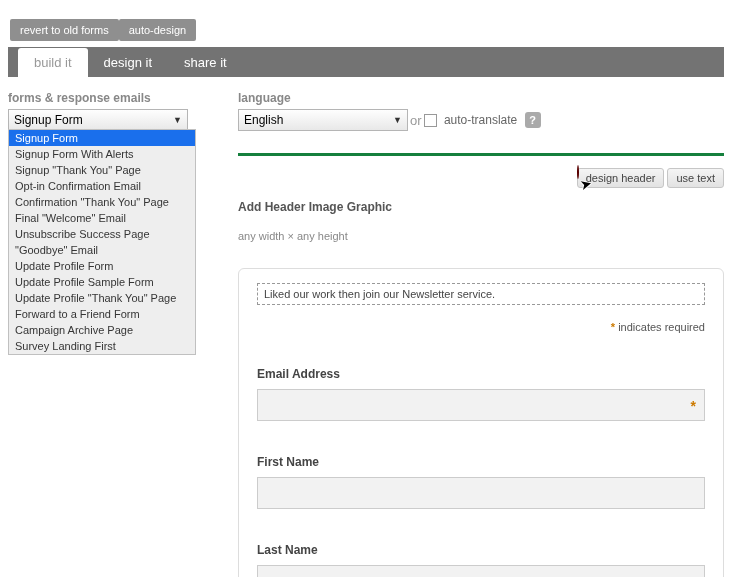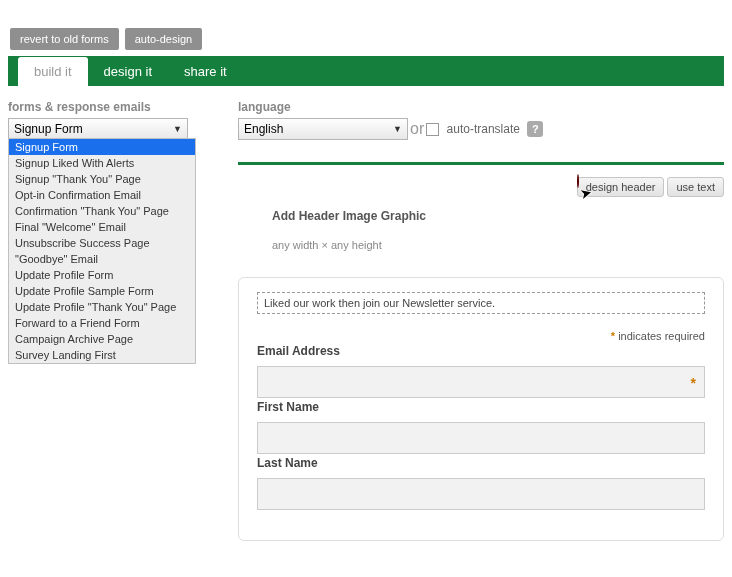--- a/index.html
+++ b/index.html
@@ -6,32 +6,32 @@
   body {
     margin: 0;
     padding: 8px;
     font-family: Arial, Helvetica, sans-serif;
     font-size: 12px;
     background: #fff;
     width: 732px;
     height: 577px;
     overflow: hidden;
   }
-  .top-buttons { display: flex; gap: 6px; margin: 20px 2px 6px 2px; }
+  .top-buttons { display: flex; gap: 0; margin: 11px 2px 6px 2px; }
   .btn-gray {
     background: #8f8f8f;
     color: #fff;
     border: none;
     padding: 5px 10px;
     font-size: 11px;
     border-radius: 2px;
     cursor: pointer;
   }
   .tab-bar {
-    background: #15803d;
+    background: #737373;
     display: flex;
     align-items: flex-end;
     height: 30px;
     padding-left: 10px;
     margin-bottom: 14px;
   }
   .tab {
     padding: 7px 16px;
     font-size: 13px;
     color: #fff;
@@ -54,21 +54,21 @@
     border: 1px solid #b5b5b5;
     display: flex;
     align-items: center;
     justify-content: space-between;
     padding: 0 5px;
     font-size: 12px;
     cursor: pointer;
   }
   .select .arrow { font-size: 9px; color: #333; }
   .lang-row { display: flex; align-items: center; gap: 2px; }
-  .or { color: #999; font-size: 16px; }
+  .or { color: #999; font-size: 13px; }
   .checkbox {
     width: 13px; height: 13px;
     border: 1px solid #999;
     display: inline-block;
     background: #fff;
     vertical-align: middle;
     margin-right: 4px;
   }
   .auto-trans { color: #666; font-size: 12px; }
   .help {
@@ -114,40 +114,39 @@
     border: 1px solid #c6c6c6;
     border-radius: 3px;
     font-size: 11px;
     padding: 3px 8px;
     color: #444;
     cursor: pointer;
     position: relative;
   }
   .header-placeholder {
     margin-top: 12px;
-    margin-left: 34px;
   }
   .header-placeholder h3 { font-size: 12px; color: #555; margin: 0 0 16px 0; font-weight: bold;}
   .dims { color: #888; font-size: 11px; }
   .form-card {
     background: #fff;
     border: 1px solid #ddd;
     border-radius: 6px;
     margin-top: 26px;
     padding: 14px 18px 30px 18px;
   }
   .dashed {
     border: 1px dashed #999;
     padding: 4px 6px;
     font-size: 11px;
     color: #444;
   }
   .req-note { text-align: right; font-size: 11px; color: #555; margin-top: 16px;}
   .req-note .star { color: #cc7a00; font-weight: bold; }
-  .field-label { font-weight: bold; color: #444; font-size: 12px; margin-top: 2px; margin-bottom: 8px;}
+  .field-label { font-weight: bold; color: #444; font-size: 12px; margin-top: 34px; margin-bottom: 8px;}
   .input-box {
     background: #f2f2f2;
     border: 1px solid #ccc;
     height: 32px;
     width: 100%;
     position: relative;
   }
   .input-box .star {
     position: absolute; right: 8px; top: 8px; color: #cc7a00; font-size: 14px; font-weight: bold;
   }
@@ -187,21 +186,21 @@
 
 <div class="columns">
   <div class="left" style="position:relative;">
     <div class="label-head">forms &amp; response emails</div>
     <div class="select">
       <span>Signup Form</span>
       <span class="arrow">▼</span>
     </div>
     <div class="dropdown-list" id="dropdown">
         <div class="item selected">Signup Form</div>
-        <div class="item">Signup Liked With Alerts</div>
+        <div class="item">Signup Form With Alerts</div>
         <div class="item">Signup "Thank You" Page</div>
         <div class="item">Opt-in Confirmation Email</div>
         <div class="item">Confirmation "Thank You" Page</div>
         <div class="item">Final "Welcome" Email</div>
         <div class="item">Unsubscribe Success Page</div>
         <div class="item">"Goodbye" Email</div>
         <div class="item">Update Profile Form</div>
         <div class="item">Update Profile Sample Form</div>
         <div class="item">Update Profile "Thank You" Page</div>
         <div class="item">Forward to a Friend Form</div>

